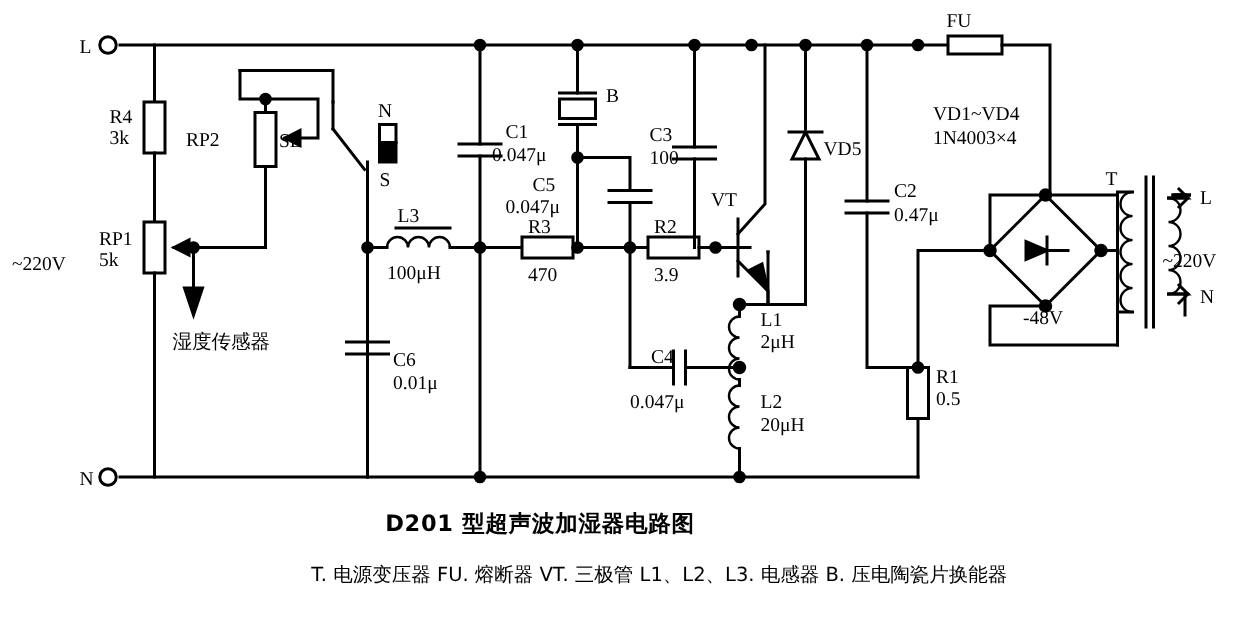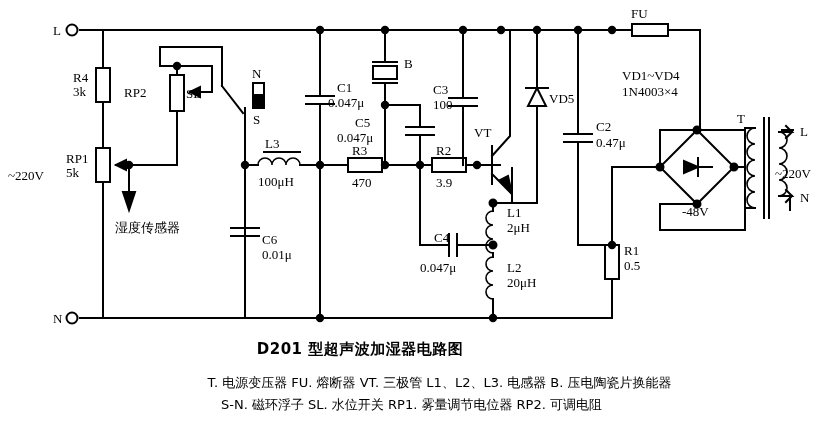--- a/index.html
+++ b/index.html
@@ -331,15 +331,14 @@
 
     <text class="lbl" x="737" y="123">T</text>
     <text class="lbl" x="800" y="136">L</text>
     <text class="lbl" x="800" y="202">N</text>
     <text class="lbl" x="775" y="178">~220V</text>
 
   </svg>
 
   <div class="caption-title">D201 型超声波加湿器电路图</div>
   <div class="caption-line l1">T. 电源变压器    FU. 熔断器    VT. 三极管    L1、L2、L3. 电感器    B. 压电陶瓷片换能器</div>
-  <div class="caption-line l2">S-N. 磁环浮子    SL. 水位开关    RP1. 雾量调节电位器    RP2. 可调电阻</div>
 
 </div>
 
 </body></html>

